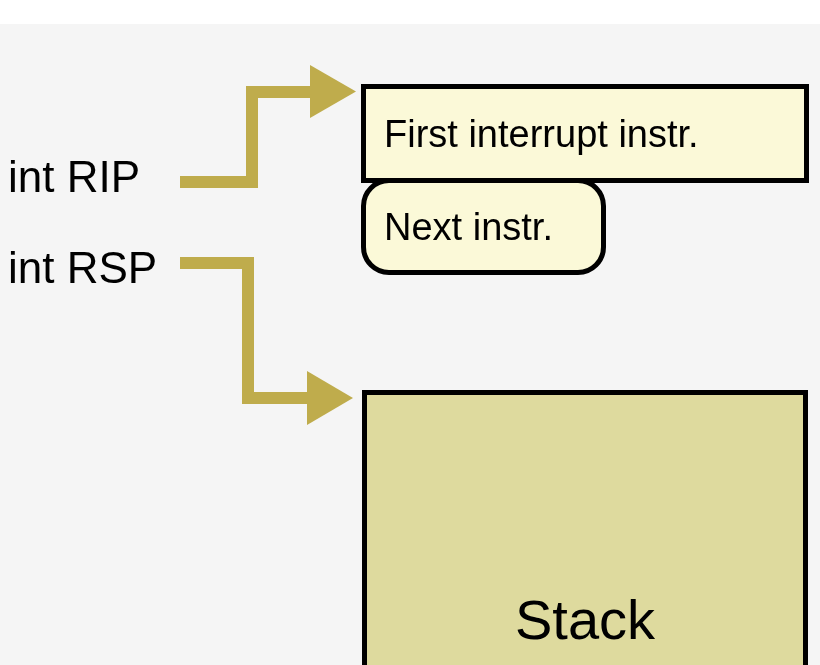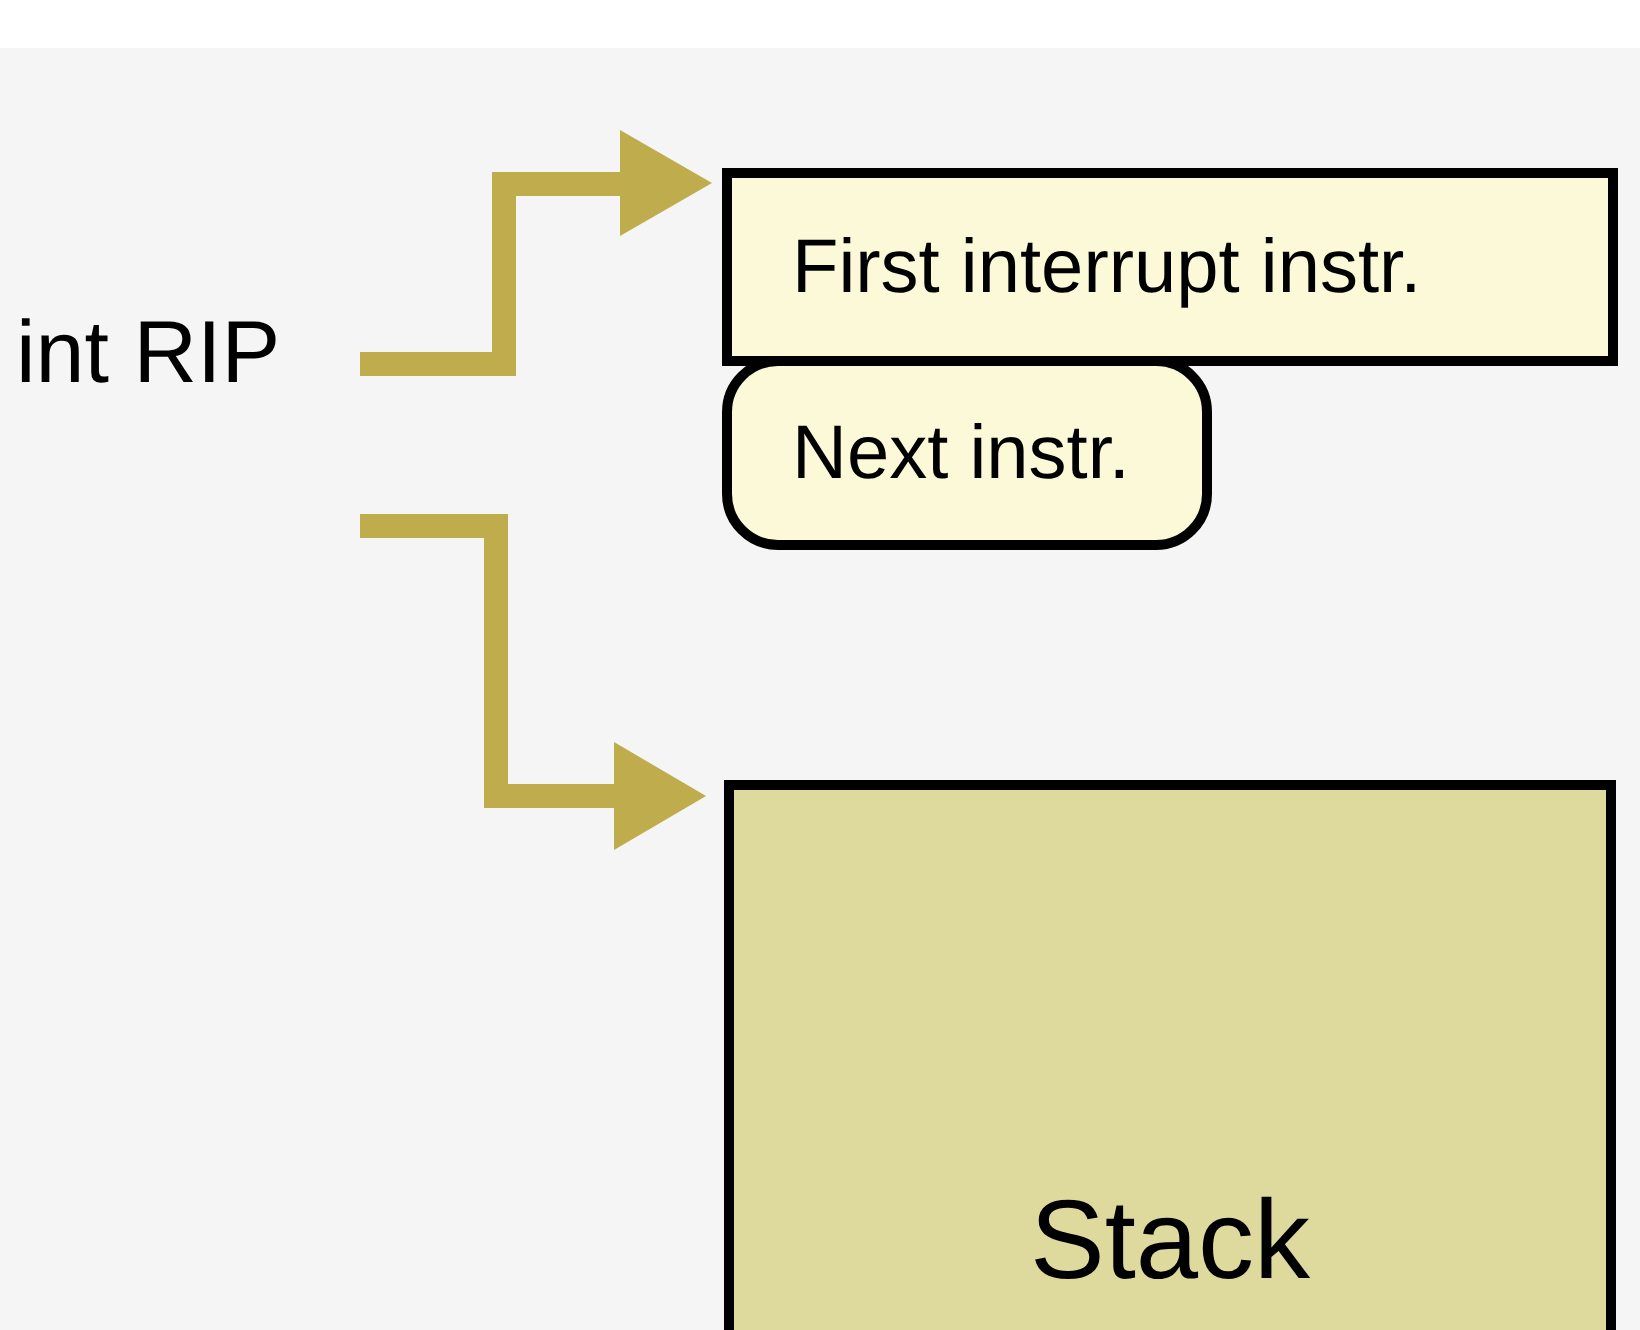--- a/index.html
+++ b/index.html
@@ -35,21 +35,21 @@
   .reg-label.rsp { top: 222px; }
   .instr-box {
     position: absolute;
     box-sizing: border-box;
     background: var(--instr-box-fill, #fbf9d8);
     border: 5px solid var(--box-border, #000);
     display: flex;
     align-items: center;
     font-size: 38px;
     line-height: 1;
-    padding-left: 30px;
+    padding-left: 18px;
     white-space: nowrap;
   }
   .instr-box.first {
     left: 361px;
     top: 60px;
     width: 448px;
     height: 99px;
     z-index: 2;
   }
   .instr-box.next {
@@ -88,20 +88,21 @@
       <polygon points="310,41 356,67.5 310,94" fill="#bfac4c"></polygon>
     </g>
     <g>
       <polyline points="180,239 248,239 248,374 312,374" fill="none" stroke-width="12" stroke="#bfac4c"></polyline>
       <polygon points="307,347 353,374 307,401" fill="#bfac4c"></polygon>
     </g>
   </svg>
 
   <div class="reg-label rip">int RIP</div>
 
+  <div class="reg-label rsp">int RSP</div>
 
   <div class="instr-box first">
     <span>First interrupt instr.</span>
   </div>
 
   <div class="instr-box next">
     <span>Next instr.</span>
   </div>
 
   <div class="stack-box">

